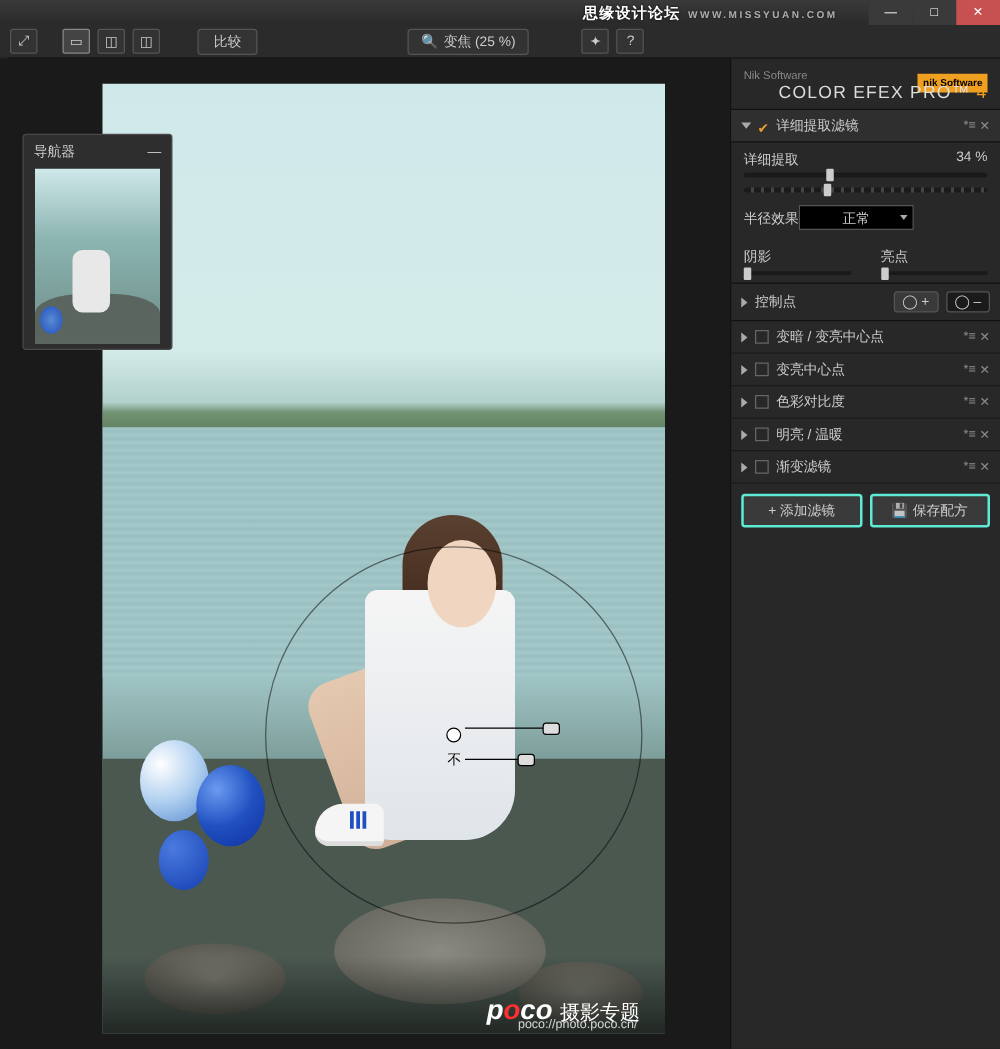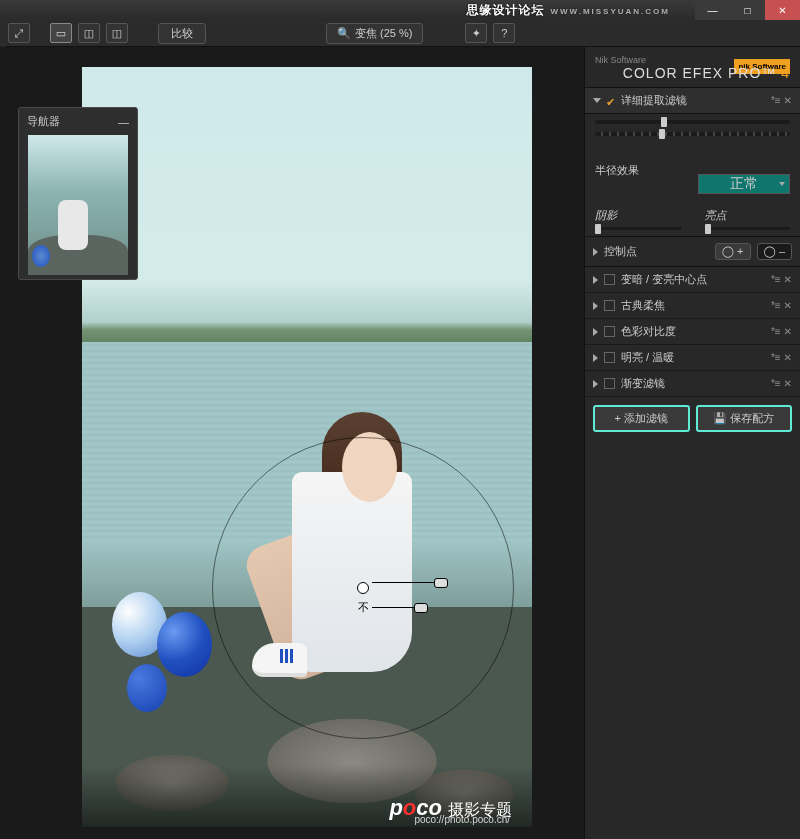--- a/index.html
+++ b/index.html
@@ -59,24 +59,24 @@
   .tri{width:0;height:0;border-left:4px solid transparent;border-right:4px solid transparent;border-top:5px solid #aaa;}
   .tri.right{border-top:4px solid transparent;border-bottom:4px solid transparent;border-left:5px solid #aaa;border-right:none;}
   .check{width:10px;height:10px;display:inline-block;color:#e8a030;}
   .hdr-tools{margin-left:auto;display:flex;gap:3px;align-items:center;opacity:.6;font-size:10px;}
   .slider-row{padding:6px 10px 2px;}
   .slider-label{display:flex;justify-content:space-between;font-size:11px;margin-bottom:3px;}
   .slider-track{height:4px;background:#1a1a1a;border-radius:2px;position:relative;}
   .slider-track.hue{background:linear-gradient(to right,#00c8c8,#0060ff,#c000ff,#ff0060,#ff6000);}
   .slider-track.contrast{background:repeating-linear-gradient(90deg,#1a1a1a 0 6px,#444 6px 8px);}
   .slider-thumb{position:absolute;top:-3px;width:6px;height:10px;background:#ccc;border-radius:1px;}
-  .drop-row{display:flex;justify-content:space-between;align-items:center;padding:8px 10px;}
-  .dropdown{width:90px;height:18px;background:#0f766e;border:1px solid #555;display:flex;align-items:center;justify-content:center;font-size:14px;position:relative;margin-top:28px;}
+  .drop-row{display:flex;justify-content:flex-start;align-items:center;padding:8px 10px;}
+  .dropdown{width:90px;height:18px;background:#000000;border:1px solid #555;display:flex;align-items:center;justify-content:center;font-size:11px;position:relative;}
   .dropdown::after{content:"";position:absolute;right:4px;top:7px;border-left:3px solid transparent;border-right:3px solid transparent;border-top:4px solid #aaa;}
-  .dual-col{display:flex;padding:6px 10px;gap:24px;font-style:italic;}
+  .dual-col{display:flex;padding:6px 10px;gap:24px;}
   .dual-col>div{flex:1;}
   .mini-track{height:3px;background:#1a1a1a;margin-top:4px;position:relative;}
   .mini-track .slider-thumb{left:0;}
   .ctrl-pts{display:flex;align-items:center;padding:6px 8px;border-top:1px solid #111;border-bottom:1px solid #111;gap:6px;justify-content:center;}
   .pill-btn{background:#3a3a3a;border:1px solid #555;border-radius:3px;padding:1px 6px;font-size:11px;display:flex;align-items:center;gap:3px;}
   .pill-btn.dark{background:#1a1a1a;}
   .filter-row{display:flex;align-items:center;padding:5px 8px;border-bottom:1px solid #1a1a1a;font-size:11px;gap:6px;}
   .filter-row .sq{width:9px;height:9px;border:1px solid #666;}
   .btn-row{display:flex;gap:6px;padding:8px;}
   .big-btn{flex:1;background:#3a3a3a;border:2px solid #5eead4;border-radius:3px;padding:4px 0;text-align:center;font-size:11px;}
@@ -173,20 +173,24 @@
       <span class="tri"></span>
       <span class="check">✔</span>
       <span>详细提取滤镜</span>
       <span class="hdr-tools">
           <span>*≡</span>
           <span>✕</span>
         </span>
     </div>
 
     <div class="slider-row">
+      <div class="slider-label">
+          <span>详细提取</span>
+          <span>34 %</span>
+        </div>
       <div class="slider-track">
           <div class="slider-thumb" style="left:34%"></div>
         </div>
     </div>
     <div class="slider-row">
       <div class="slider-track contrast">
           <div class="slider-thumb" style="left:33%"></div>
         </div>
     </div>
 
@@ -224,21 +228,21 @@
           <span class="sq"></span>
           <span>变暗 / 变亮中心点</span>
           <span class="hdr-tools" style="margin-left:auto">
             <span>*≡</span>
             <span>✕</span>
           </span>
         </div>
         <div class="filter-row">
           <span class="tri right"></span>
           <span class="sq"></span>
-          <span>古典柔焦</span>
+          <span>变亮中心点</span>
           <span class="hdr-tools" style="margin-left:auto">
             <span>*≡</span>
             <span>✕</span>
           </span>
         </div>
         <div class="filter-row">
           <span class="tri right"></span>
           <span class="sq"></span>
           <span>色彩对比度</span>
           <span class="hdr-tools" style="margin-left:auto">

